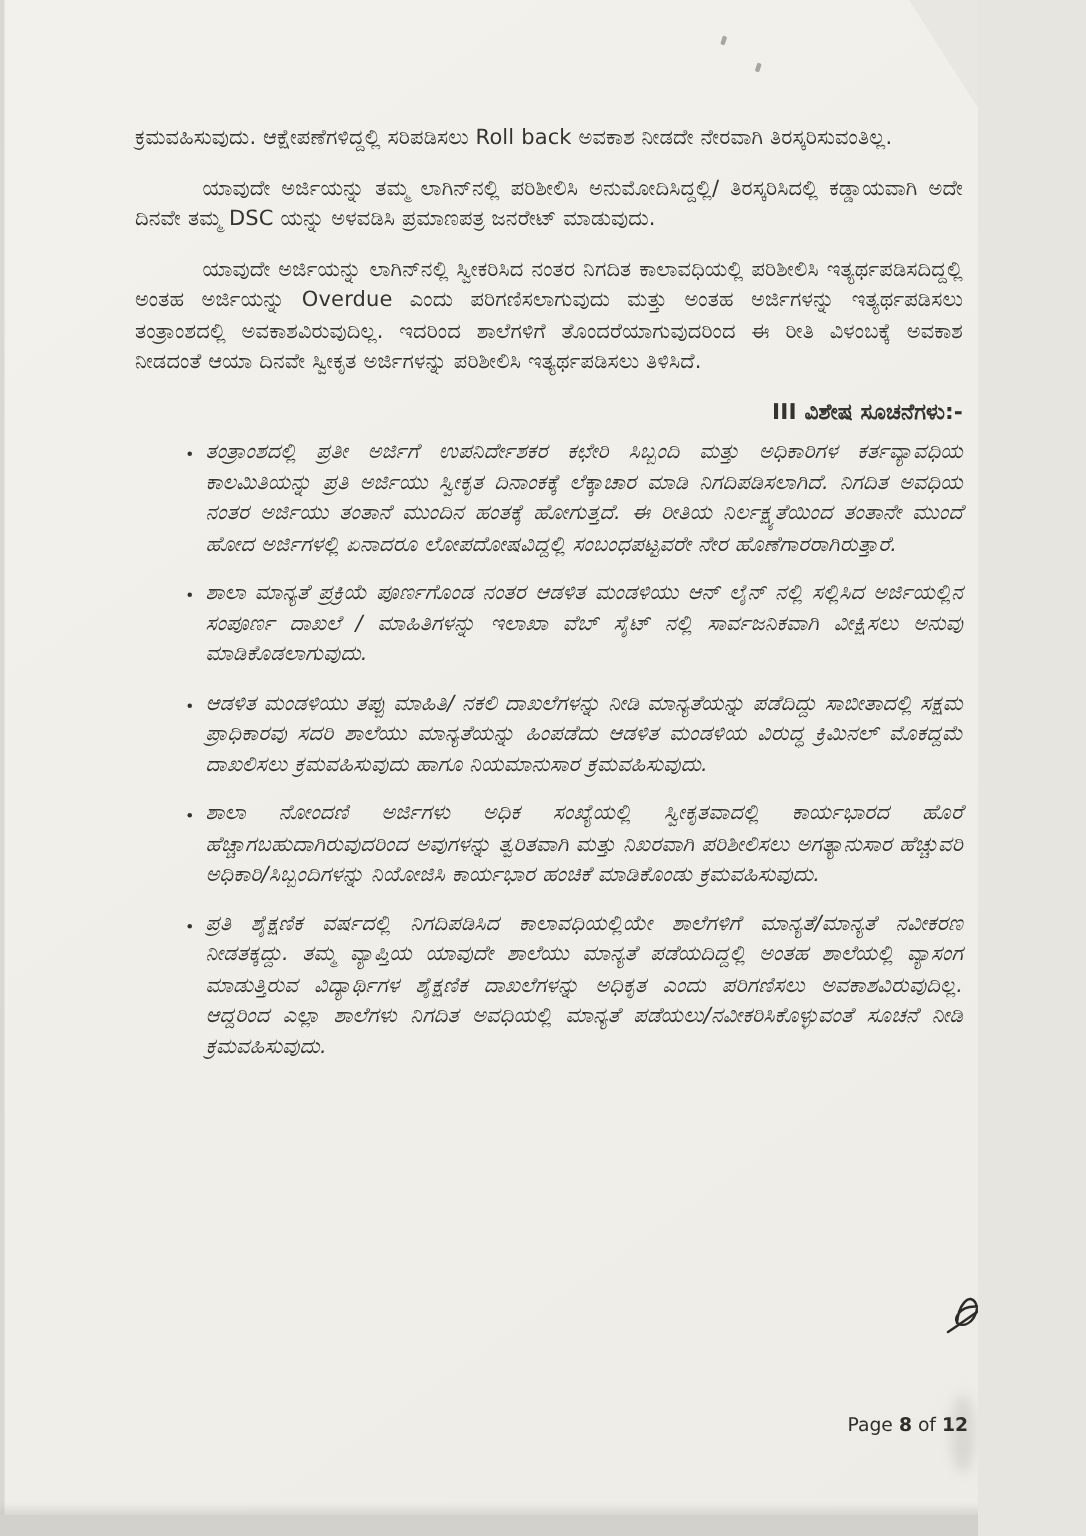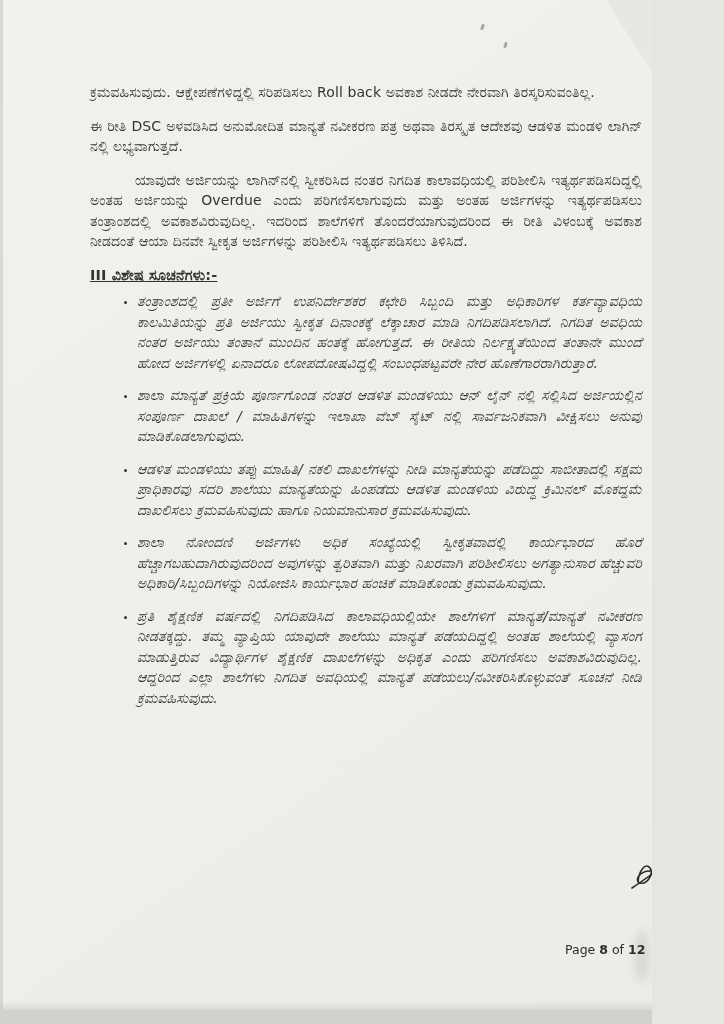--- a/index.html
+++ b/index.html
@@ -52,22 +52,21 @@
     font-size: 14px;
     line-height: 20.5px;
     text-align: justify;
     letter-spacing: 0.1px;
   }
   .content p { margin: 0 0 13px 0; }
   p.indented { text-indent: 45px; }
   .section-heading {
     font-weight: bold;
     font-size: 14.5px;
-    text-decoration: underline;
-    text-align: left;
+    text-align: right;
     margin: 12px 0 6px 0;
   }
   ul.bullets {
     margin: 0;
     padding-left: 47px;
     list-style: disc;
     font-style: italic;
   }
   ul.bullets li { margin-bottom: 12px; }
   ul.bullets li::marker { font-size: 10px; color: #35332f; }
@@ -100,22 +99,22 @@
   <div class="corner-fold"></div>
   <div class="speck speck-1"></div>
   <div class="speck speck-2"></div>
   <div class="smudge-right"></div>
   <div class="edge-bottom"></div>
 
   <div class="content">
 
     <p>ಕ್ರಮವಹಿಸುವುದು. ಆಕ್ಷೇಪಣೆಗಳಿದ್ದಲ್ಲಿ ಸರಿಪಡಿಸಲು Roll back ಅವಕಾಶ ನೀಡದೇ ನೇರವಾಗಿ ತಿರಸ್ಕರಿಸುವಂತಿಲ್ಲ.</p>
 
+    <p class="indented">ಯಾವುದೇ ಅರ್ಜಿಯನ್ನು ತಮ್ಮ ಲಾಗಿನ್‌ನಲ್ಲಿ ಪರಿಶೀಲಿಸಿ ಅನುಮೋದಿಸಿದ್ದಲ್ಲಿ/ ತಿರಸ್ಕರಿಸಿದಲ್ಲಿ ಕಡ್ಡಾಯವಾಗಿ ಅದೇ ದಿನವೇ ತಮ್ಮ DSC ಯನ್ನು ಅಳವಡಿಸಿ ಪ್ರಮಾಣಪತ್ರ ಜನರೇಟ್ ಮಾಡುವುದು.</p>
 
-    <p>ಈ ರೀತಿ DSC ಅಳವಡಿಸಿದ ಅನುಮೋದಿತ ಮಾನ್ಯತೆ ನವೀಕರಣ ಪತ್ರ ಅಥವಾ ತಿರಸ್ಕೃತ ಆದೇಶವು ಆಡಳಿತ ಮಂಡಳಿ ಲಾಗಿನ್ ನಲ್ಲಿ ಲಭ್ಯವಾಗುತ್ತದೆ.</p>
 
     <p class="indented">ಯಾವುದೇ ಅರ್ಜಿಯನ್ನು ಲಾಗಿನ್‌ನಲ್ಲಿ ಸ್ವೀಕರಿಸಿದ ನಂತರ ನಿಗದಿತ ಕಾಲಾವಧಿಯಲ್ಲಿ ಪರಿಶೀಲಿಸಿ ಇತ್ಯರ್ಥಪಡಿಸದಿದ್ದಲ್ಲಿ ಅಂತಹ ಅರ್ಜಿಯನ್ನು Overdue ಎಂದು ಪರಿಗಣಿಸಲಾಗುವುದು ಮತ್ತು ಅಂತಹ ಅರ್ಜಿಗಳನ್ನು ಇತ್ಯರ್ಥಪಡಿಸಲು ತಂತ್ರಾಂಶದಲ್ಲಿ ಅವಕಾಶವಿರುವುದಿಲ್ಲ. ಇದರಿಂದ ಶಾಲೆಗಳಿಗೆ ತೊಂದರೆಯಾಗುವುದರಿಂದ ಈ ರೀತಿ ವಿಳಂಬಕ್ಕೆ ಅವಕಾಶ ನೀಡದಂತೆ ಆಯಾ ದಿನವೇ ಸ್ವೀಕೃತ ಅರ್ಜಿಗಳನ್ನು ಪರಿಶೀಲಿಸಿ ಇತ್ಯರ್ಥಪಡಿಸಲು ತಿಳಿಸಿದೆ.</p>
 
     <div class="section-heading">III ವಿಶೇಷ ಸೂಚನೆಗಳು:-</div>
 
     <ul class="bullets">
       <li>
         <span>ತಂತ್ರಾಂಶದಲ್ಲಿ ಪ್ರತೀ ಅರ್ಜಿಗೆ ಉಪನಿರ್ದೇಶಕರ ಕಛೇರಿ ಸಿಬ್ಬಂದಿ ಮತ್ತು ಅಧಿಕಾರಿಗಳ ಕರ್ತವ್ಯಾವಧಿಯ ಕಾಲಮಿತಿಯನ್ನು ಪ್ರತಿ ಅರ್ಜಿಯು ಸ್ವೀಕೃತ ದಿನಾಂಕಕ್ಕೆ ಲೆಕ್ಕಾಚಾರ ಮಾಡಿ ನಿಗದಿಪಡಿಸಲಾಗಿದೆ. ನಿಗದಿತ ಅವಧಿಯ ನಂತರ ಅರ್ಜಿಯು ತಂತಾನೆ ಮುಂದಿನ ಹಂತಕ್ಕೆ ಹೋಗುತ್ತದೆ. ಈ ರೀತಿಯ ನಿರ್ಲಕ್ಷ್ಯತೆಯಿಂದ ತಂತಾನೇ ಮುಂದೆ ಹೋದ ಅರ್ಜಿಗಳಲ್ಲಿ ಏನಾದರೂ ಲೋಪದೋಷವಿದ್ದಲ್ಲಿ ಸಂಬಂಧಪಟ್ಟವರೇ ನೇರ ಹೊಣೆಗಾರರಾಗಿರುತ್ತಾರೆ.</span>
       </li>
       <li>

